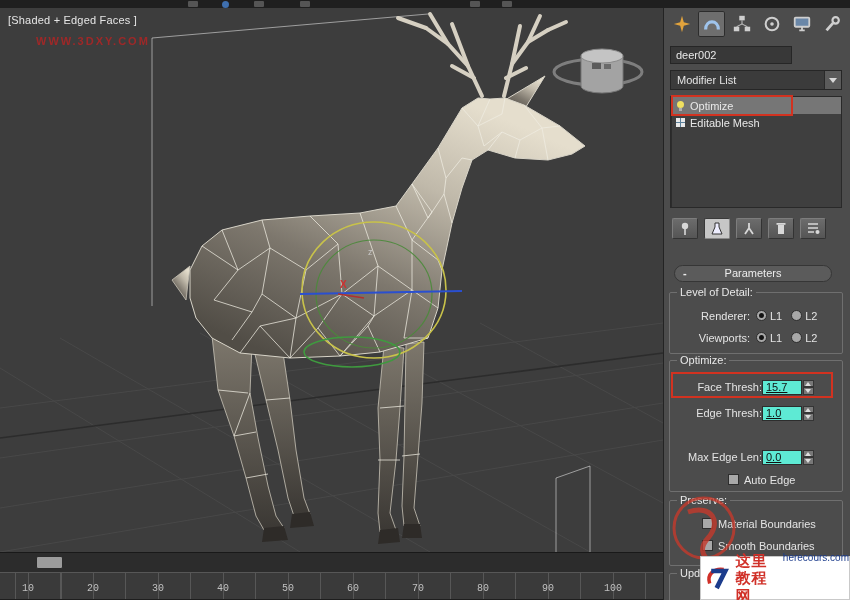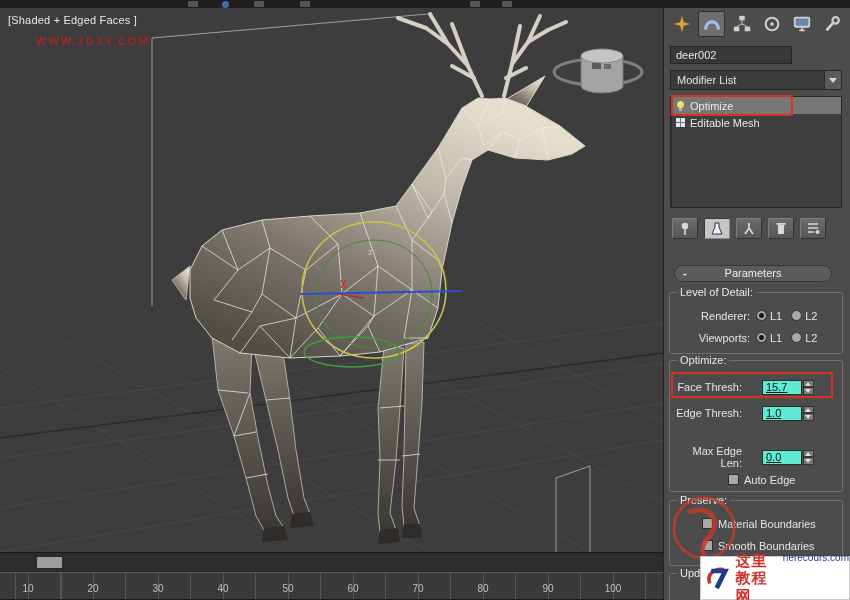--- a/index.html
+++ b/index.html
@@ -41,34 +41,34 @@
   #rollhead { position:absolute; left:10px; top:257px; width:158px; height:17px; background:#5b5b5b; border:1px solid #363636; border-radius:9px; color:#ececec; font-size:11px; text-align:center; line-height:15px; }
   #rollhead .minus { position:absolute; left:8px; top:0; font-weight:bold; }
   .group { position:absolute; left:5px; width:174px; border:1px solid #6f6f6f; border-radius:2px; }
   .gtitle { position:absolute; top:-7px; left:7px; background:#4c4c4c; padding:0 3px; font-size:11px; color:#e8e8e8; white-space:nowrap; }
   .lrow { position:absolute; left:0; width:100%; height:13px; display:flex; align-items:center; font-size:11px; color:#e4e4e4; }
   .llabel { width:86px; text-align:right; padding-right:6px; }
   .radio { width:11px; height:11px; border-radius:50%; background:#a8a8a8; border:1px solid #2d2d2d; position:relative; margin-right:3px; }
   .radio.sel::after { content:""; position:absolute; inset:2px; border-radius:50%; background:#111; }
   .rlabel { margin-right:9px; }
   .prow { position:absolute; left:0; width:100%; height:16px; display:flex; align-items:center; font-size:11px; color:#e4e4e4; }
-  .plabel { width:92px; text-align:right; padding-right:20px; }
+  .plabel { width:92px; text-align:right; padding-right:0; }
   .pfield { width:40px; height:15px; background:#5eead4; border:1px solid #2d2d2d; color:#111; font-size:11px; line-height:13px; padding-left:3px;text-decoration:underline; }
   .spin { width:11px; height:15px; display:flex; flex-direction:column; margin-left:1px; }
   .spin span { flex:1; background:#787878; border:1px solid #353535; position:relative; }
   .spin span::after { content:""; position:absolute; left:1px; }
   .spin .up::after { top:1px; border-left:3px solid transparent; border-right:3px solid transparent; border-bottom:4px solid #ddd; }
   .spin .dn::after { top:1px; border-left:3px solid transparent; border-right:3px solid transparent; border-top:4px solid #ddd; }
   .cbrow { position:absolute; height:13px; display:flex; align-items:center; gap:5px; font-size:11px; color:#e4e4e4; }
   .cb { width:11px; height:11px; background:#a8a8a8; border:1px solid #2d2d2d; }
   #updtext { position:absolute; left:5px; top:565px; width:174px; height:30px; border:1px solid #6f6f6f; border-radius:2px; }
   
   #redstamp { position:absolute; left:6px; top:478px; opacity:.8; pointer-events:none; }
   
-  #timeline { position:absolute; left:0; top:552px; width:663px; height:48px; background:#2c2c2c; border-top:1px solid #191919; }
+  #timeline { position:absolute; left:0; top:552px; width:663px; height:48px; background:#2c2c2c; border-top:1px solid #191919;font-family:Liberation Mono, monospace; }
   #slider { position:absolute; left:36px; top:3px; width:27px; height:13px; background:#9c9c9c; border:1px solid #2a2a2a; border-radius:2px; }
   #ruler { position:absolute; left:0; top:19px; width:663px; height:29px; background:#3a3a3a; border-top:1px solid #575757; border-bottom:2px solid #1e1e1e;
            background-image:repeating-linear-gradient(90deg, #575757 0 1px, transparent 1px 32.5px); background-position:28px 0; }
   .tick { position:absolute; top:10px; width:30px; text-align:center; font-size:10px; color:#c0c0c0; }
   .t0{left:13px}.t1{left:78px}.t2{left:143px}.t3{left:208px}.t4{left:273px}.t5{left:338px}.t6{left:403px}.t7{left:468px}.t8{left:533px}.t9{left:598px}
   
   #sitelogo { position:absolute; right:0; bottom:0; width:150px; height:44px; background:#ffffff; border:1px solid #c9c9c9; display:flex; align-items:center; gap:4px; padding-left:4px; }
   #logotexts { display:flex; flex-direction:row; line-height:1.15; }
   #logotitle { font-size:15px; font-weight:bold; color:#d03028; letter-spacing:1px; }
   #logosite { font-size:10px; color:#1c3c8c; }

